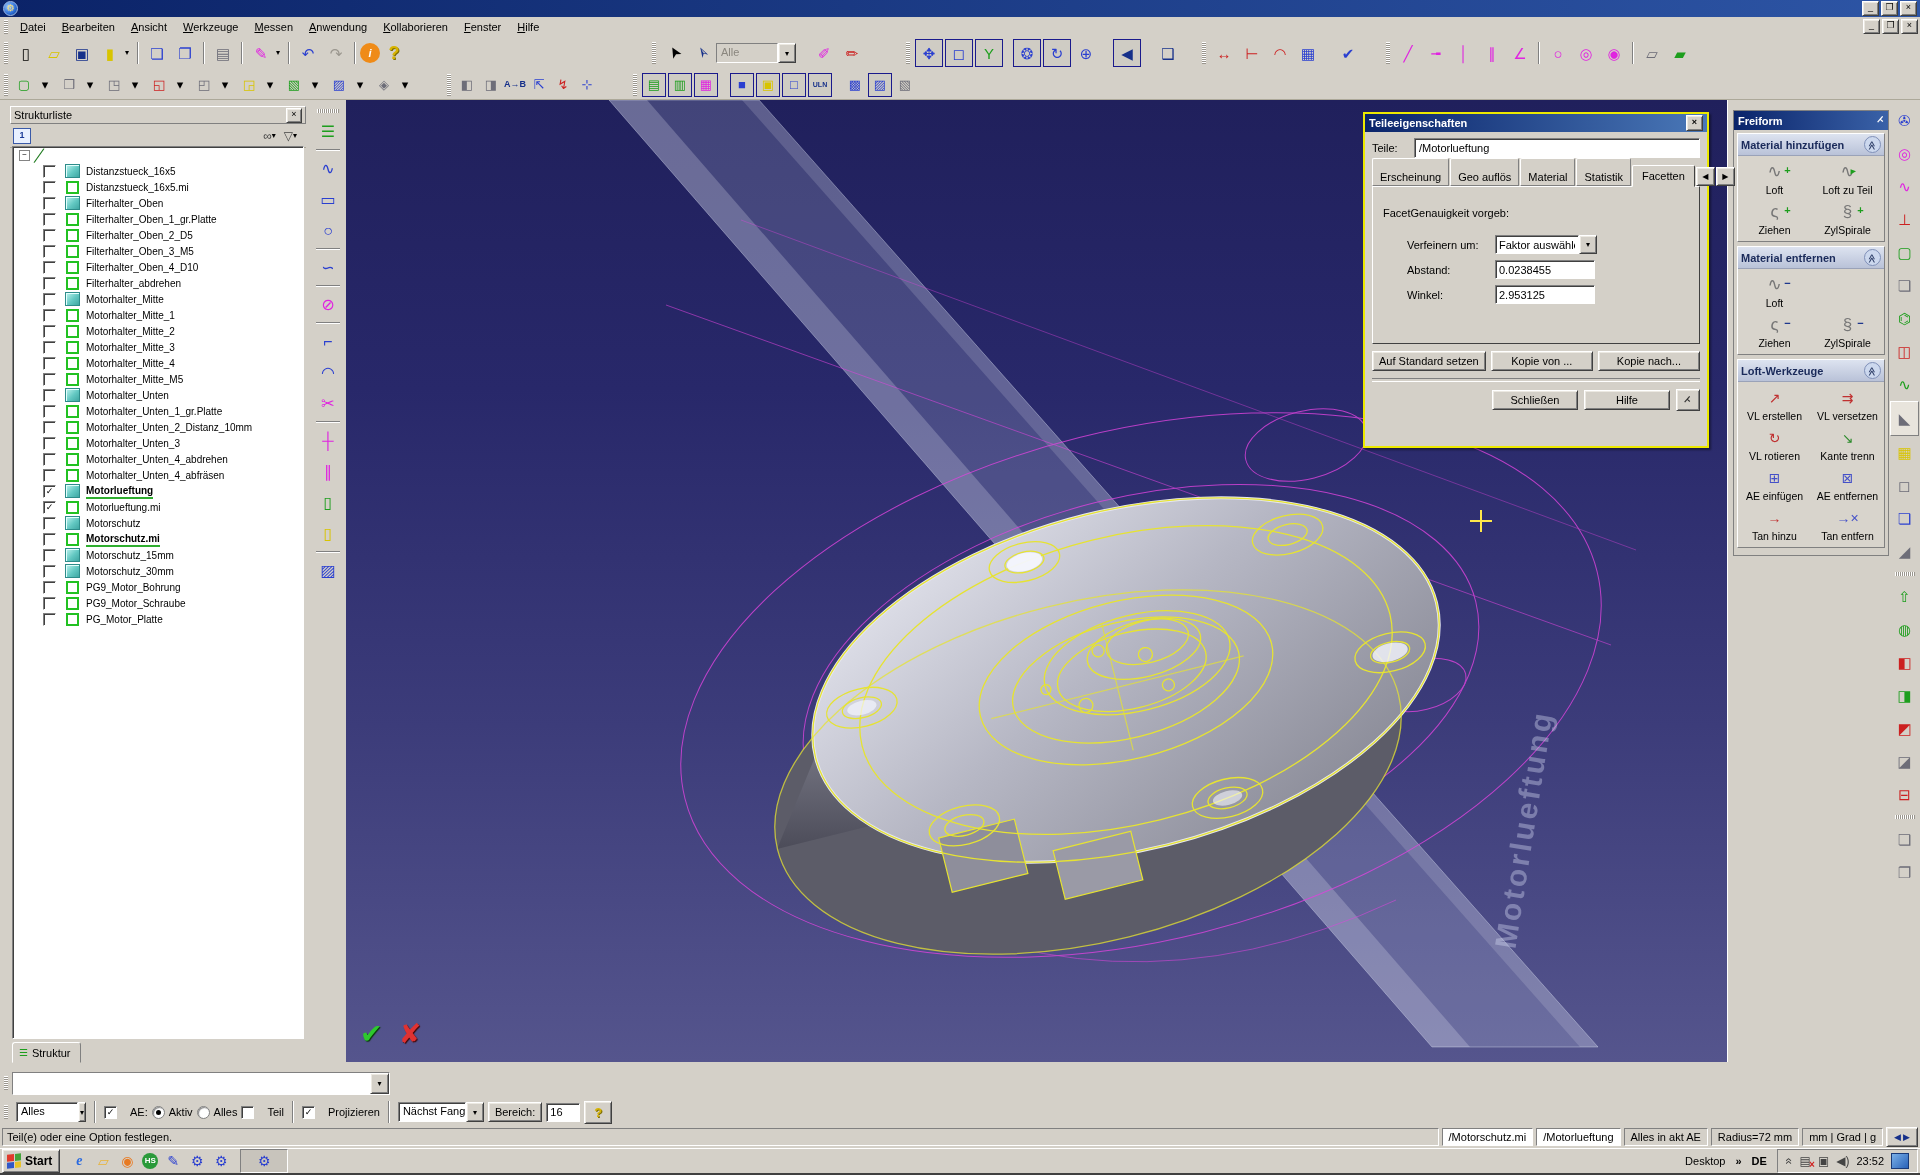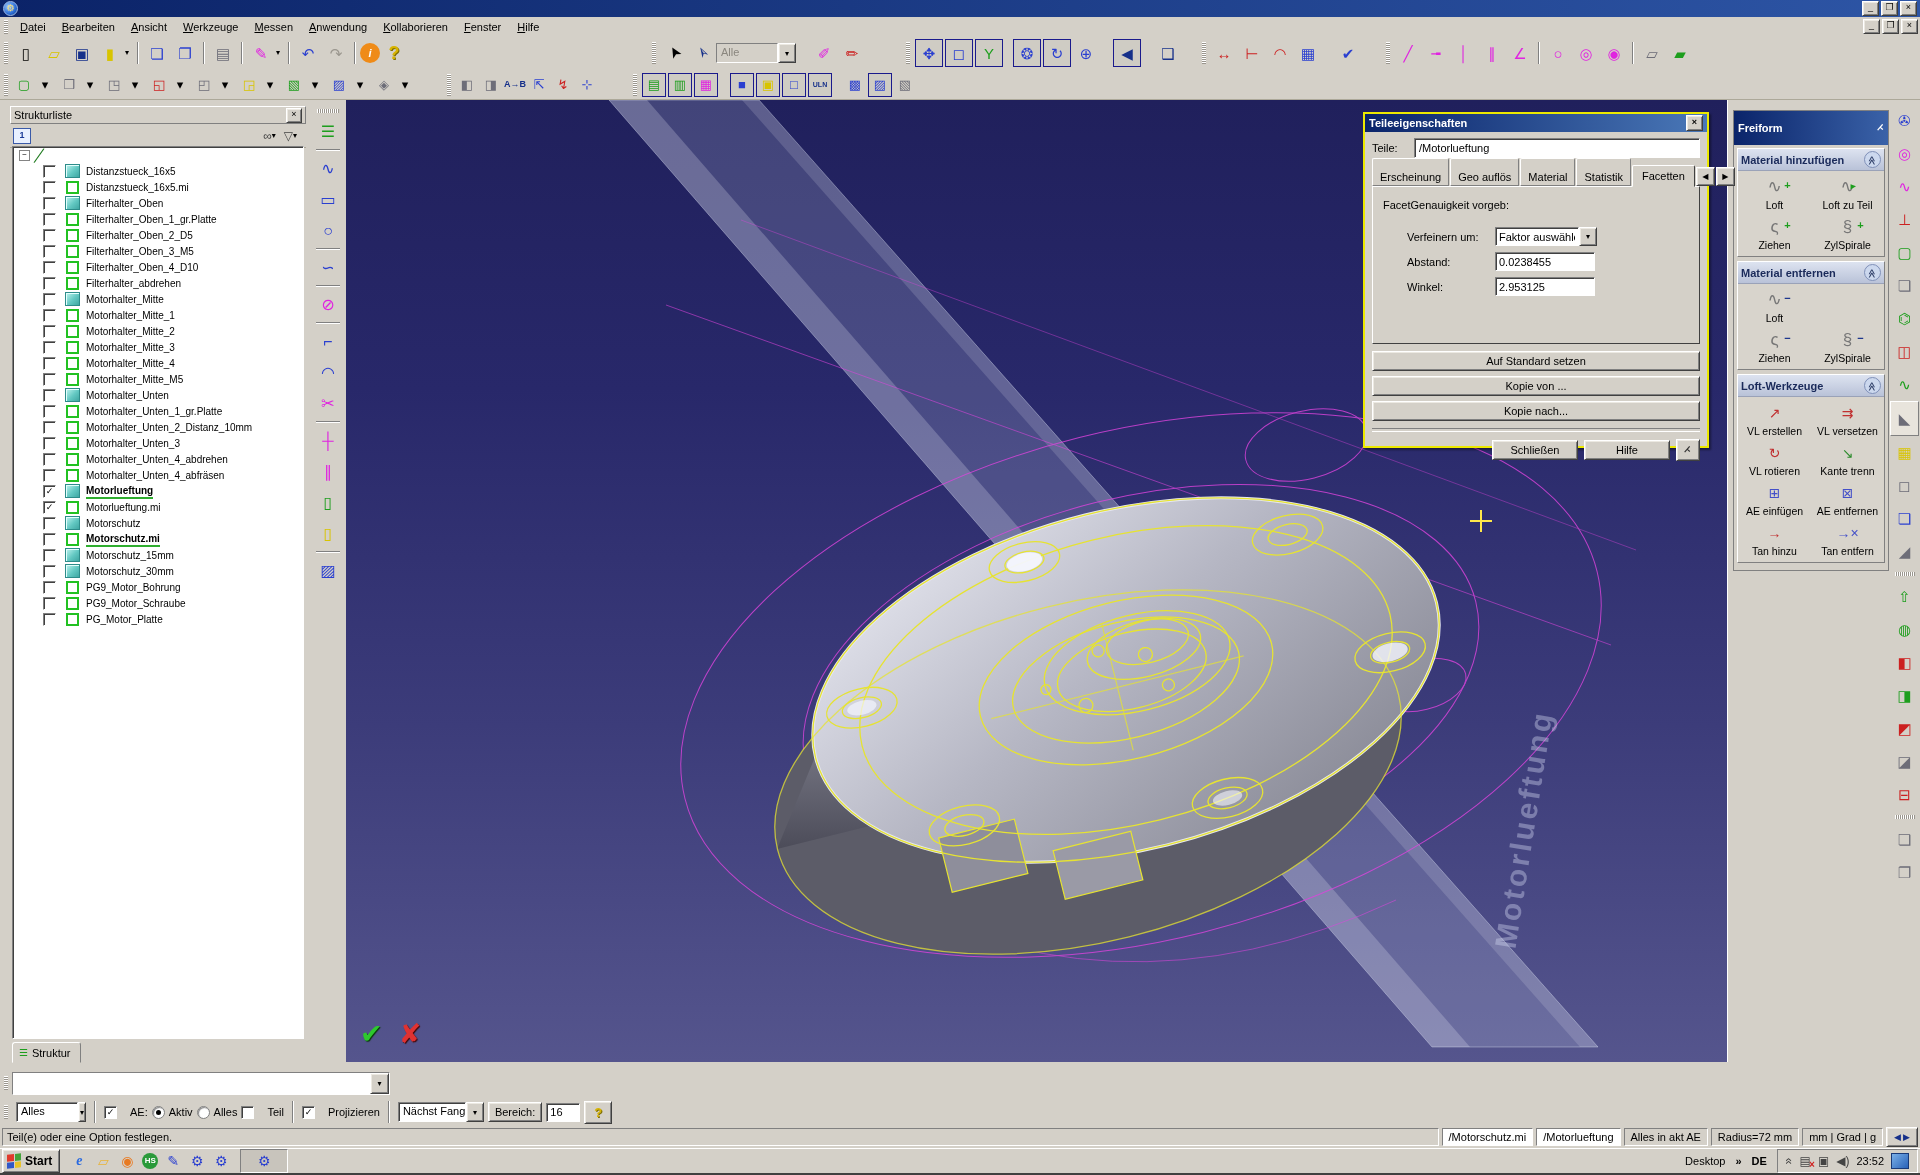--- a/index.html
+++ b/index.html
@@ -87,38 +87,38 @@
   .dlg-x{margin-left:auto;width:15px;height:14px;font-size:9px;line-height:12px;text-align:center;color:#000;}
   .dlg-body{padding:6px 7px 4px;}
   .drow{display:flex;align-items:center;margin-bottom:7px;}
   .drow label{width:42px;}
   .dinput{flex:1;height:16px;padding:1px 4px;font:11px "Liberation Sans",sans-serif;}
   .tabstrip{display:flex;align-items:flex-end;height:21px;position:relative;z-index:2;}
   .tab{padding:12px 7px 2px;background:#d4d0c8;border:1px solid;border-color:#fff #808080 #808080 #fff;border-radius:2px 2px 0 0;margin-right:1px;white-space:nowrap;}
   .tab.active{padding:4px 9px 4px;border-color:#fff #404040 #d4d0c8 #fff;margin-bottom:-1px;font-size:11px;}
   .tabarrows{margin-left:auto;display:flex;gap:1px;}
   .tarr{width:17px;height:17px;font-size:8px;display:flex;align-items:center;justify-content:center;}
-  .tabpage{border:1px solid;border-color:#fff #404040 #404040 #fff;background:#d4d0c8;height:158px;padding:12px 10px;position:relative;z-index:1;box-sizing:border-box;}
+  .tabpage{border:1px solid;border-color:#fff #404040 #404040 #fff;background:#d4d0c8;height:158px;padding:20px 10px;position:relative;z-index:1;box-sizing:border-box;}
   .frow{display:flex;align-items:center;margin:6px 0 6px 24px;}
   .frow label{width:88px;}
   .fsel{display:flex;}
   .fsel input,.finput{width:76px;height:15px;padding:1px 3px;font:11px "Liberation Sans",sans-serif;}
   .fsel .cbtn{width:16px;display:flex;align-items:center;justify-content:center;font-size:8px;}
-  .midbtns{display:flex;gap:5px;margin-top:7px;flex-direction:column;}
+  .midbtns{display:flex;gap:5px;margin-top:7px;}
   .btn{padding:3px 6px;text-align:center;white-space:nowrap;}
   .midbtns .btn{flex:1;}
   .groove{height:2px;border-top:1px solid #808080;border-bottom:1px solid #fff;margin:7px 0;}
   .botbtns{display:flex;justify-content:flex-end;gap:6px;align-items:center;}
   .botbtns .btn{width:72px;}
   .pinbtn{width:22px;height:20px;display:flex;align-items:center;justify-content:center;}
   .pinic{display:inline-block;transform:rotate(40deg);font-weight:bold;color:#333;}
   
   .rdock{position:absolute;left:1727px;top:100px;width:163px;height:962px;background:#d4d0c8;border-left:1px solid #fff;}
   .ffp{position:absolute;left:1733px;top:110px;width:154px;background:#d4d0c8;border:1px solid #808080;}
-  .ff-head{height:34px;background:linear-gradient(90deg,#0a246a,#3a62a8);color:#fff;font-weight:bold;display:flex;align-items:center;padding:0 4px;}
+  .ff-head{height:19px;background:linear-gradient(90deg,#0a246a,#3a62a8);color:#fff;font-weight:bold;display:flex;align-items:center;padding:0 4px;}
   .ff-pin{margin-left:auto;color:#fff;transform:rotate(40deg);font-weight:bold;}
   .ff-body{padding:3px;}
   .fsec{border:1px solid;border-color:#fff #808080 #808080 #fff;margin-bottom:4px;background:#d8d4cc;}
   .fsec-h{display:flex;align-items:center;padding:2px 3px;font-weight:bold;color:#1a2a5a;
     background:linear-gradient(180deg,#dde3f0,#b9c2d8);border-bottom:1px solid #9aa2b8;}
   .chev{margin-left:auto;width:15px;height:15px;border-radius:50%;background:#ccd8ee;border:1px solid #8090b8;color:#30406a;
     display:flex;align-items:center;justify-content:center;font-size:9px;}
   .chev span{display:inline-block;transform:rotate(90deg);letter-spacing:-1px;}
   .fgrid{display:flex;flex-wrap:wrap;padding:3px 0 2px;}
   .ftool{width:50%;text-align:center;margin:2px 0 3px;box-sizing:border-box;}

